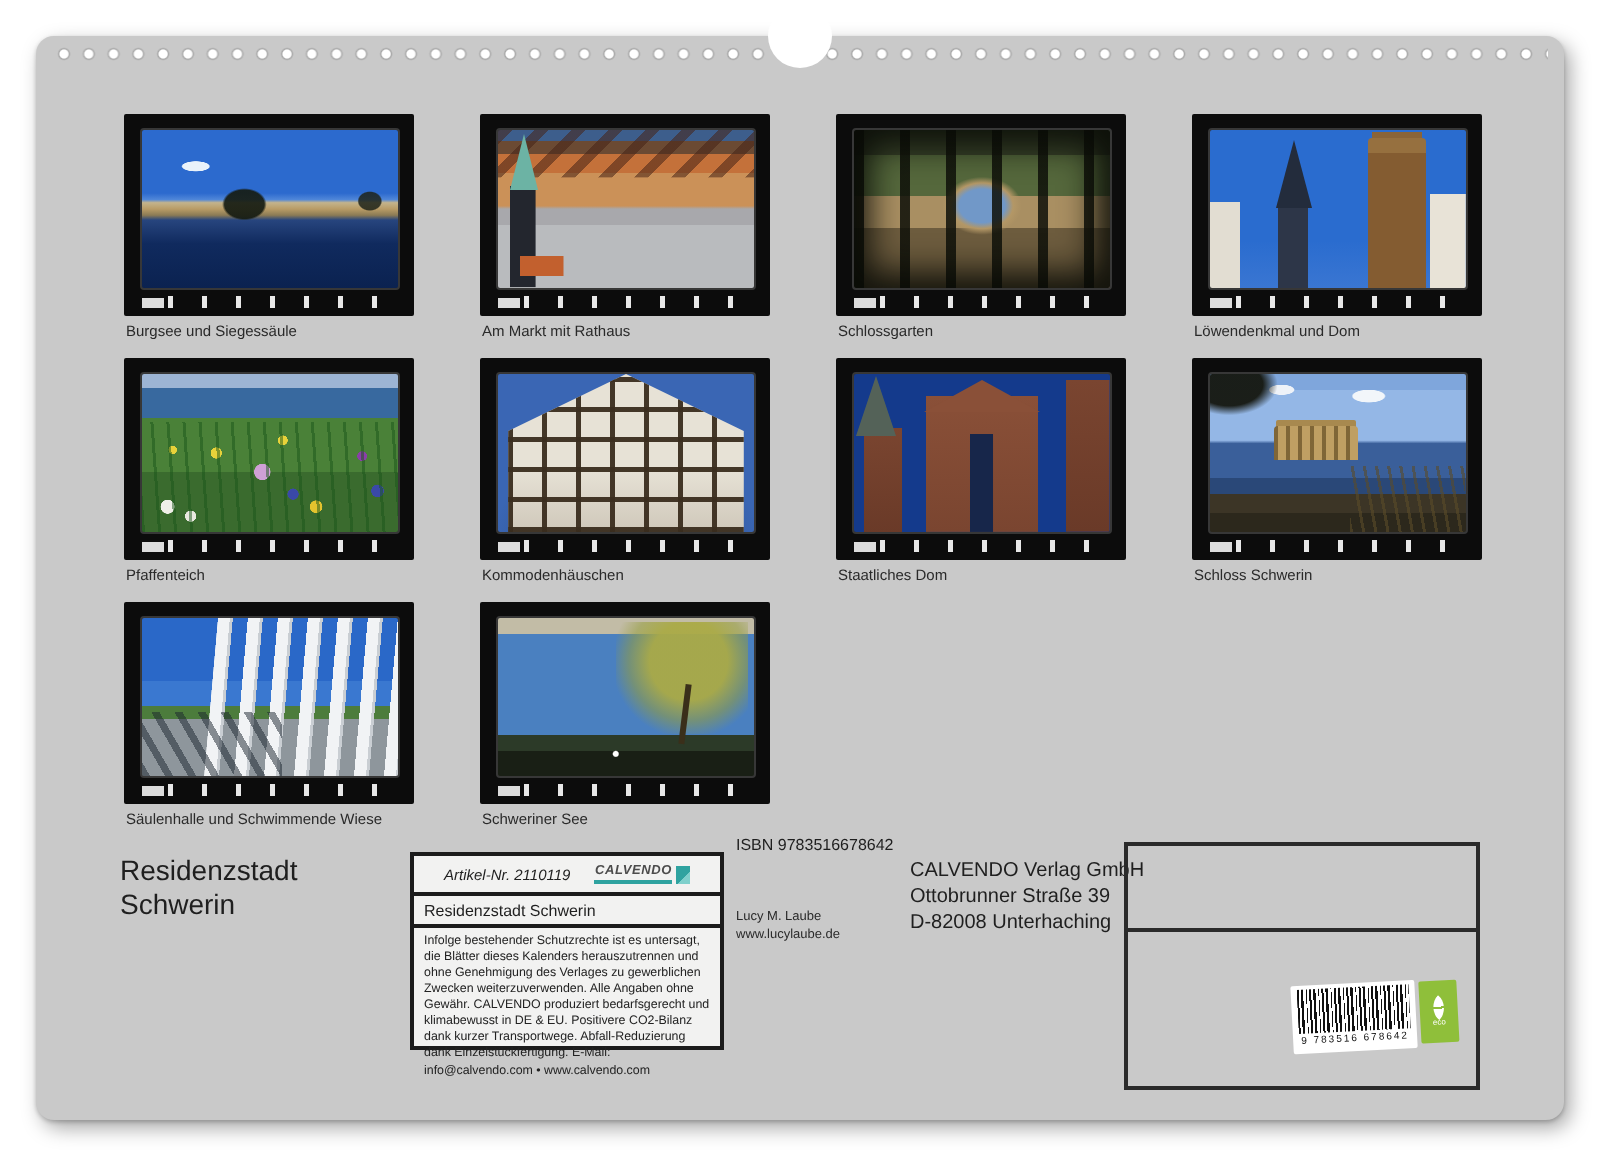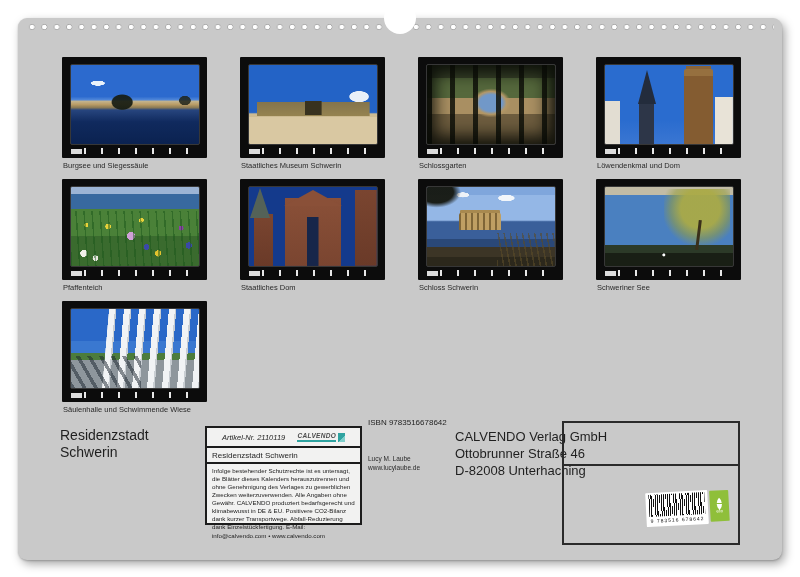--- a/index.html
+++ b/index.html
@@ -131,21 +131,21 @@
   .article-no{font-size:7.5px;color:#1f1f1f;}
   .cal-logo{display:flex;align-items:center;gap:2px;}
   .cal-text{font-size:6.5px;font-weight:bold;letter-spacing:.3px;color:#4c4c4c;
             border-bottom:2px solid #2fa3a0;padding-bottom:1px;}
   .cal-mark{width:7px;height:9px;background:linear-gradient(135deg,#2fa3a0 60%,#7fd0cc 60%);}
   .ib-row2{height:16px;border-bottom:2px solid #1c1c1c;display:flex;align-items:center;
            padding:0 5px;box-sizing:border-box;font-size:8px;}
   .ib-row3{padding:3px 5px;font-size:6.2px;line-height:1.3;color:#222;}
   .isbn{position:absolute;left:350px;top:400px;font-size:8px;}
   .author{position:absolute;left:350px;top:437px;font-size:6.5px;line-height:1.35;color:#2a2a2a;}
-  .publisher{position:absolute;left:437px;top:411px;font-size:13px;line-height:1.3;}
+  .publisher{position:absolute;left:437px;top:411px;font-size:10px;line-height:1.3;}
   .rightbox{position:absolute;left:544px;top:403px;width:178px;height:124px;
             border:2px solid #2a2a2a;box-sizing:border-box;}
   .rb-top{height:41px;border-bottom:2px solid #2a2a2a;}
   .bc-group{position:absolute;left:82px;top:68px;display:flex;gap:2px;transform:rotate(-3deg);}
   .barcode{width:62px;height:34px;background:#ffffff;border-radius:1px;box-sizing:border-box;padding:2px 3px 0;}
   .bc-bars{height:22px;background:repeating-linear-gradient(90deg,#101010 0 1px,rgba(0,0,0,0) 1px 2px,
            #101010 2px 3.2px,rgba(0,0,0,0) 3.2px 4.6px,#101010 4.6px 5px,rgba(0,0,0,0) 5px 6.2px);}
   .bc-num{font-size:5px;letter-spacing:1px;text-align:center;color:#111;margin-top:1px;white-space:nowrap;}
   .ecobox{width:19px;height:31px;margin-top:1px;background:#8fbf3a;border-radius:1px;display:flex;
           flex-direction:column;align-items:center;justify-content:center;gap:1px;}
@@ -164,24 +164,24 @@
     <div class="grid">
       <figure class="thumb">
         <div class="mini">
           <div class="photo p1"></div>
           <div class="strip"></div>
         </div>
         <figcaption class="cap">Burgsee und Siegessäule</figcaption>
       </figure>
       <figure class="thumb">
         <div class="mini">
-          <div class="photo p3"></div>
-          <div class="strip"></div>
-        </div>
-        <figcaption class="cap">Staatliches Museum Schwerin</figcaption>
+          <div class="photo p2"></div>
+          <div class="strip"></div>
+        </div>
+        <figcaption class="cap">Am Markt mit Rathaus</figcaption>
       </figure>
       <figure class="thumb">
         <div class="mini">
           <div class="photo p4"></div>
           <div class="strip"></div>
         </div>
         <figcaption class="cap">Schlossgarten</figcaption>
       </figure>
       <figure class="thumb">
         <div class="mini">
@@ -192,45 +192,52 @@
       </figure>
       <figure class="thumb">
         <div class="mini">
           <div class="photo p6"></div>
           <div class="strip"></div>
         </div>
         <figcaption class="cap">Pfaffenteich</figcaption>
       </figure>
       <figure class="thumb">
         <div class="mini">
+          <div class="photo p7"></div>
+          <div class="strip"></div>
+        </div>
+        <figcaption class="cap">Kommodenhäuschen</figcaption>
+      </figure>
+      <figure class="thumb">
+        <div class="mini">
           <div class="photo p8"></div>
           <div class="strip"></div>
         </div>
         <figcaption class="cap">Staatliches Dom</figcaption>
       </figure>
       <figure class="thumb">
         <div class="mini">
           <div class="photo p9"></div>
           <div class="strip"></div>
         </div>
         <figcaption class="cap">Schloss Schwerin</figcaption>
       </figure>
       <figure class="thumb">
         <div class="mini">
+          <div class="photo p10"></div>
+          <div class="strip"></div>
+        </div>
+        <figcaption class="cap">Säulenhalle und Schwimmende Wiese</figcaption>
+      </figure>
+      <figure class="thumb">
+        <div class="mini">
           <div class="photo p11"></div>
           <div class="strip"></div>
         </div>
         <figcaption class="cap">Schweriner See</figcaption>
-      </figure>
-      <figure class="thumb">
-        <div class="mini">
-          <div class="photo p10"></div>
-          <div class="strip"></div>
-        </div>
-        <figcaption class="cap">Säulenhalle und Schwimmende Wiese</figcaption>
       </figure>
     </div>
 
     <div class="big-title">Residenzstadt Schwerin</div>
 
     <div class="infobox">
       <div class="ib-row1">
         <span class="article-no">Artikel-Nr. 2110119</span>
         <span class="cal-logo">
           <span class="cal-text">CALVENDO</span>
@@ -243,21 +250,21 @@
 
     <div class="isbn">ISBN 9783516678642</div>
 
     <div class="author">
       <div>Lucy M. Laube</div>
       <div>www.lucylaube.de</div>
     </div>
 
     <div class="publisher">
       <div>CALVENDO Verlag GmbH</div>
-      <div>Ottobrunner Straße 46</div>
+      <div>Ottobrunner Straße 39</div>
       <div>D-82008 Unterhaching</div>
     </div>
 
     <div class="rightbox">
       <div class="rb-top"></div>
       <div class="bc-group">
         <div class="barcode">
           <div class="bc-bars"></div>
           <div class="bc-num">9 783516 678642</div>
         </div>

